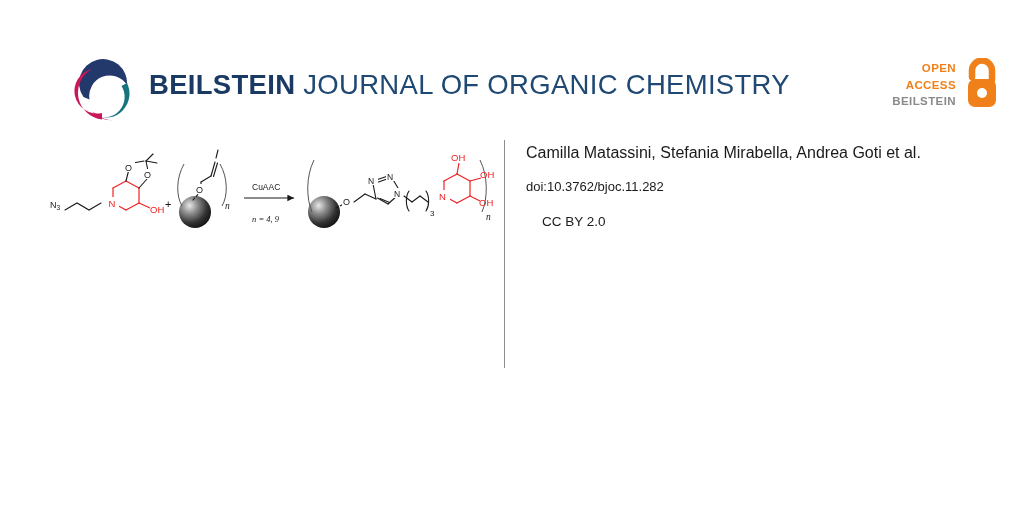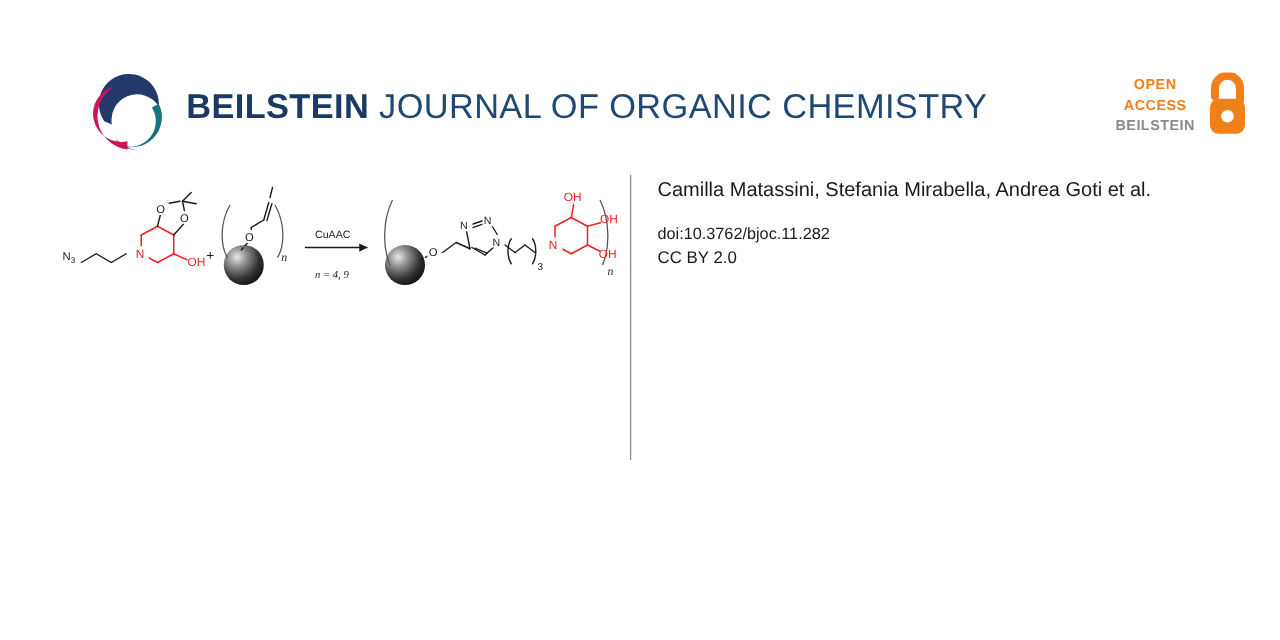--- a/index.html
+++ b/index.html
@@ -42,21 +42,21 @@
 
   
   #oa-badge {
     position: absolute;
     left: 872px; top: 58px;
     width: 112px; height: 56px;
   }
   #oa-text {
     position: absolute;
     right: 44px; top: 2px;
-    text-align: center;
+    text-align: right;
     line-height: 16.5px;
     font-size: 11.5px;
     font-weight: bold;
     letter-spacing: 0.4px;
   }
   #oa-text .oa-open, #oa-text .oa-access { color: #f08019; display: block; }
   #oa-text .oa-platinum { color: #8a8a8a; display: block; }
   #oa-lock {
     position: absolute;
     right: 0px; top: 0px;
@@ -98,21 +98,21 @@
   }
   #citation .cit-italic { font-style: italic; }
   #citation .cit-bold { font-weight: bold; font-style: normal; }
   #doi-line {
     margin: 14px 0 0 0;
     font-size: 13px;
     line-height: 19px;
     color: #1a1a1a;
   }
   #license-line {
-    margin: 0;
+    margin: 16px;
     font-size: 13.5px;
     line-height: 19px;
     color: #1a1a1a;
   }
 
   
   #scheme {
     position: absolute;
     left: 36px; top: 136px;
     width: 460px; height: 120px;

